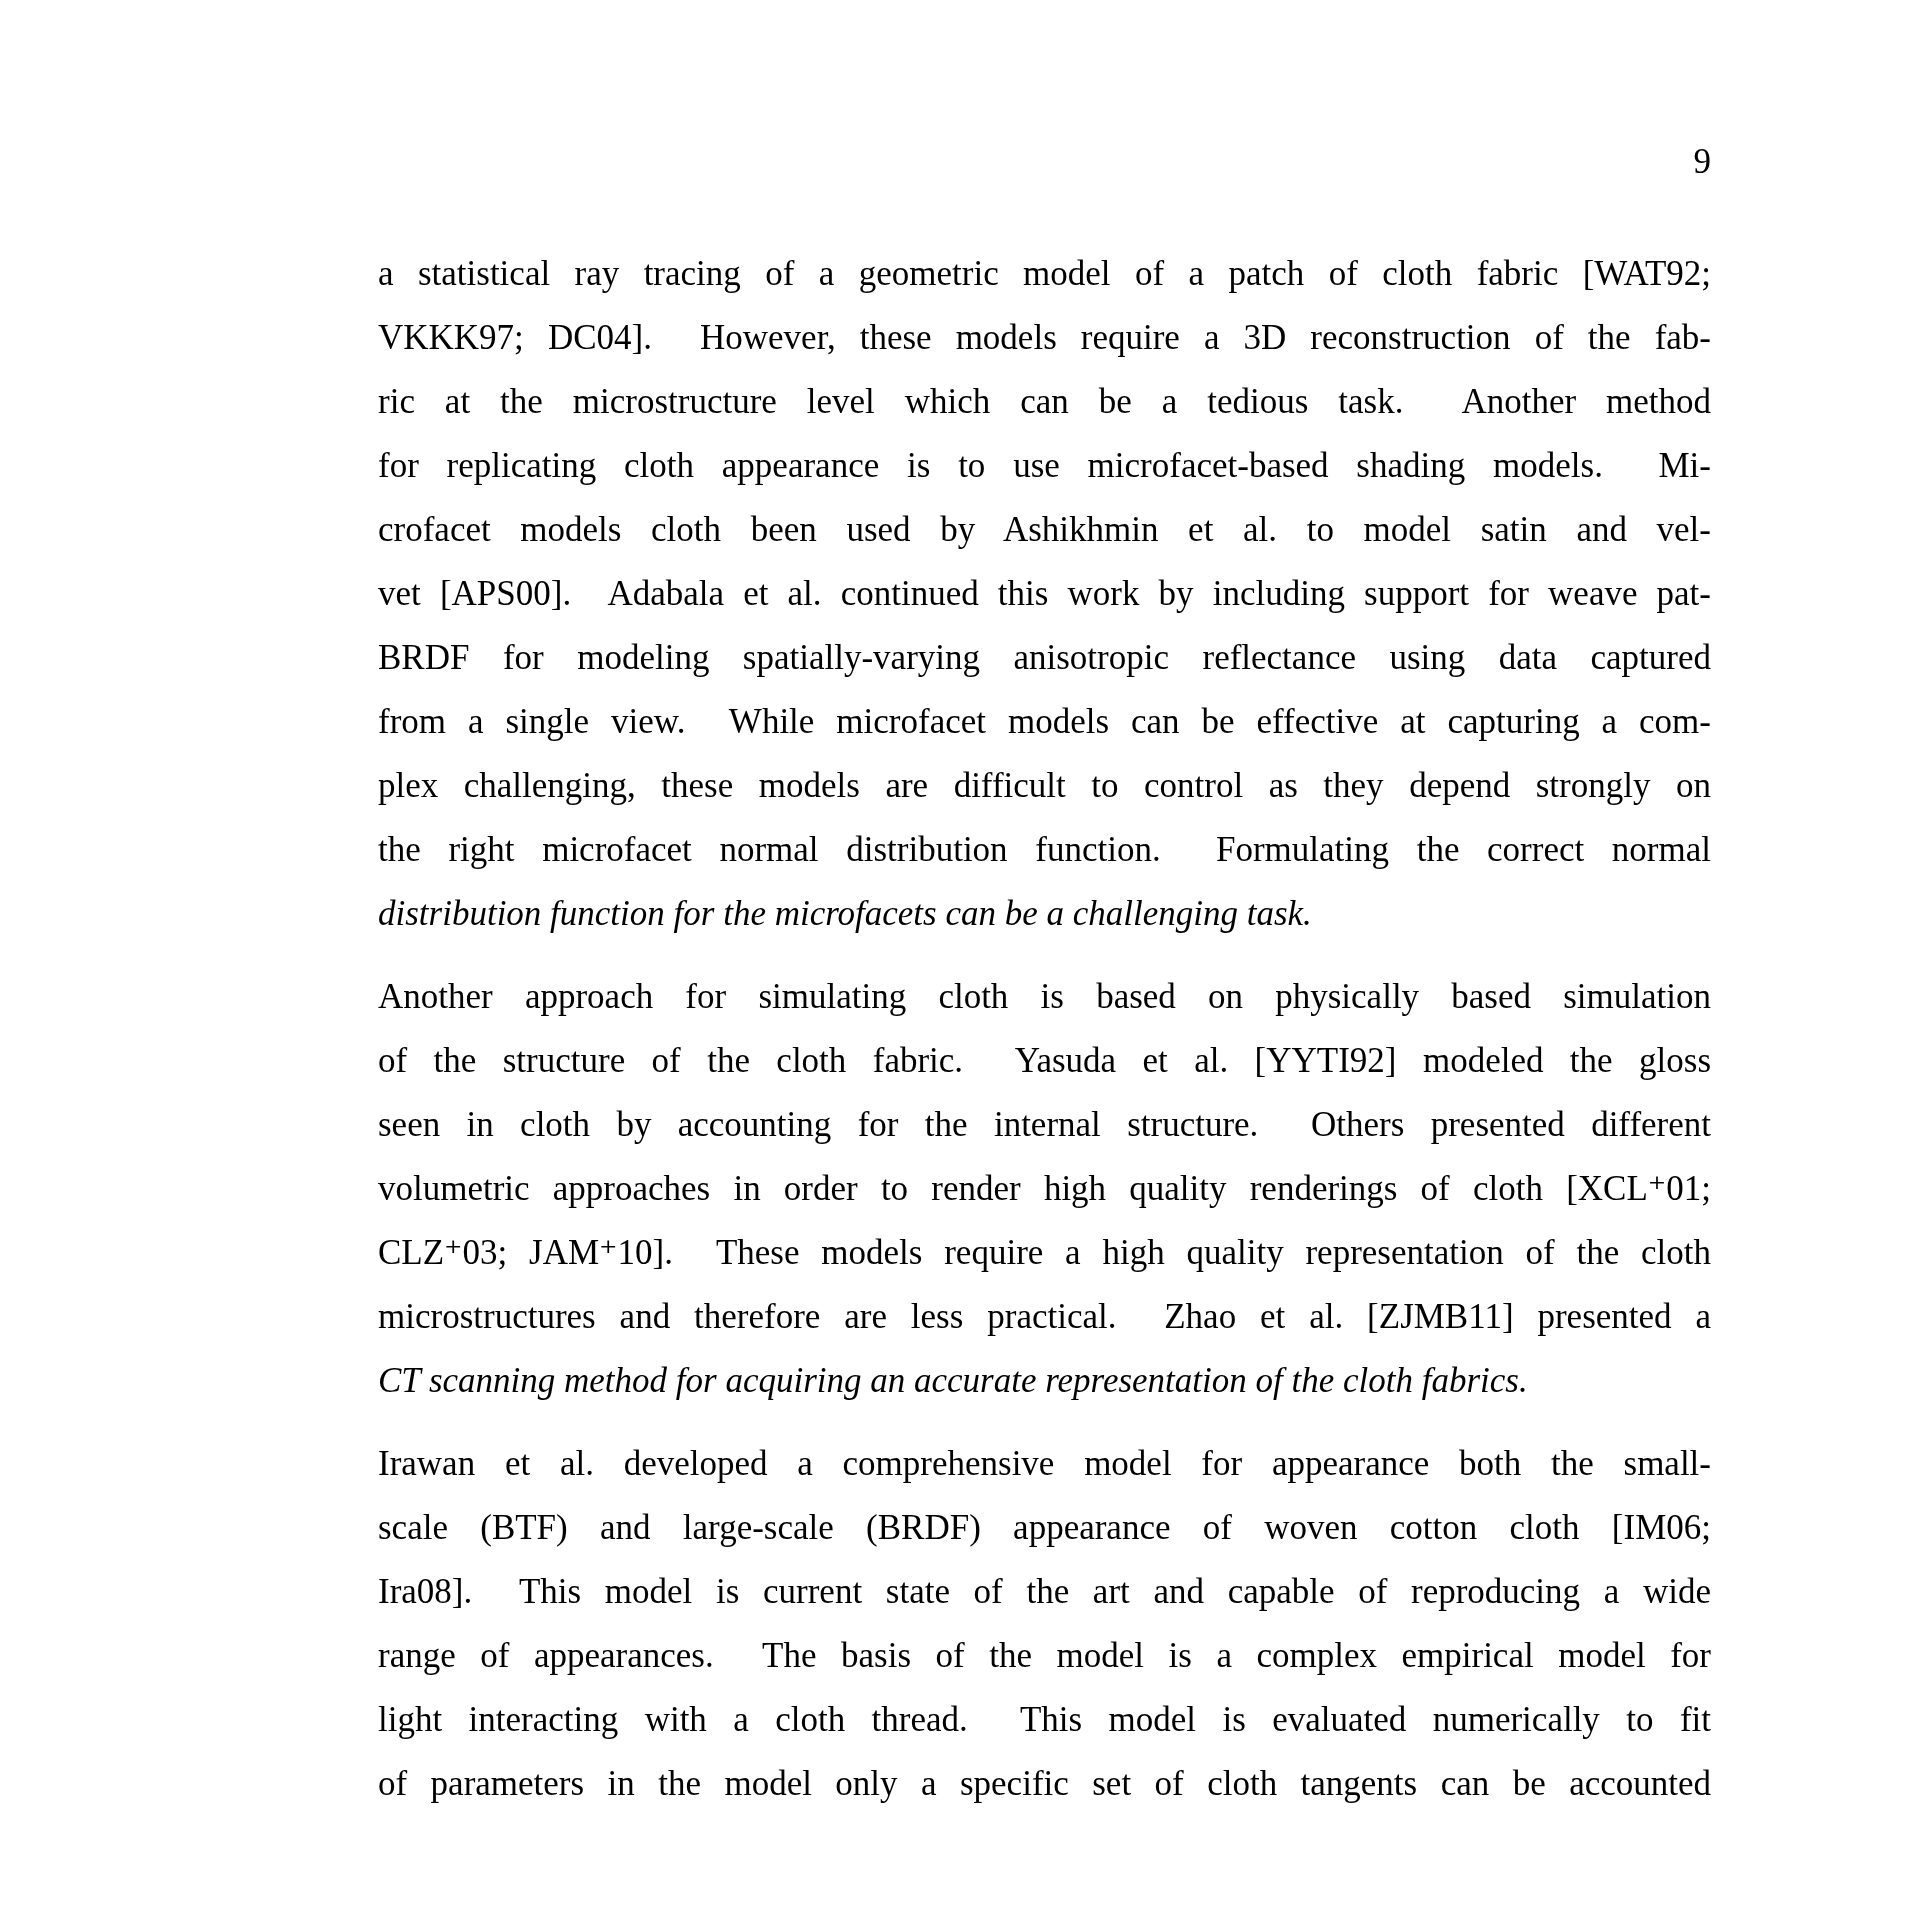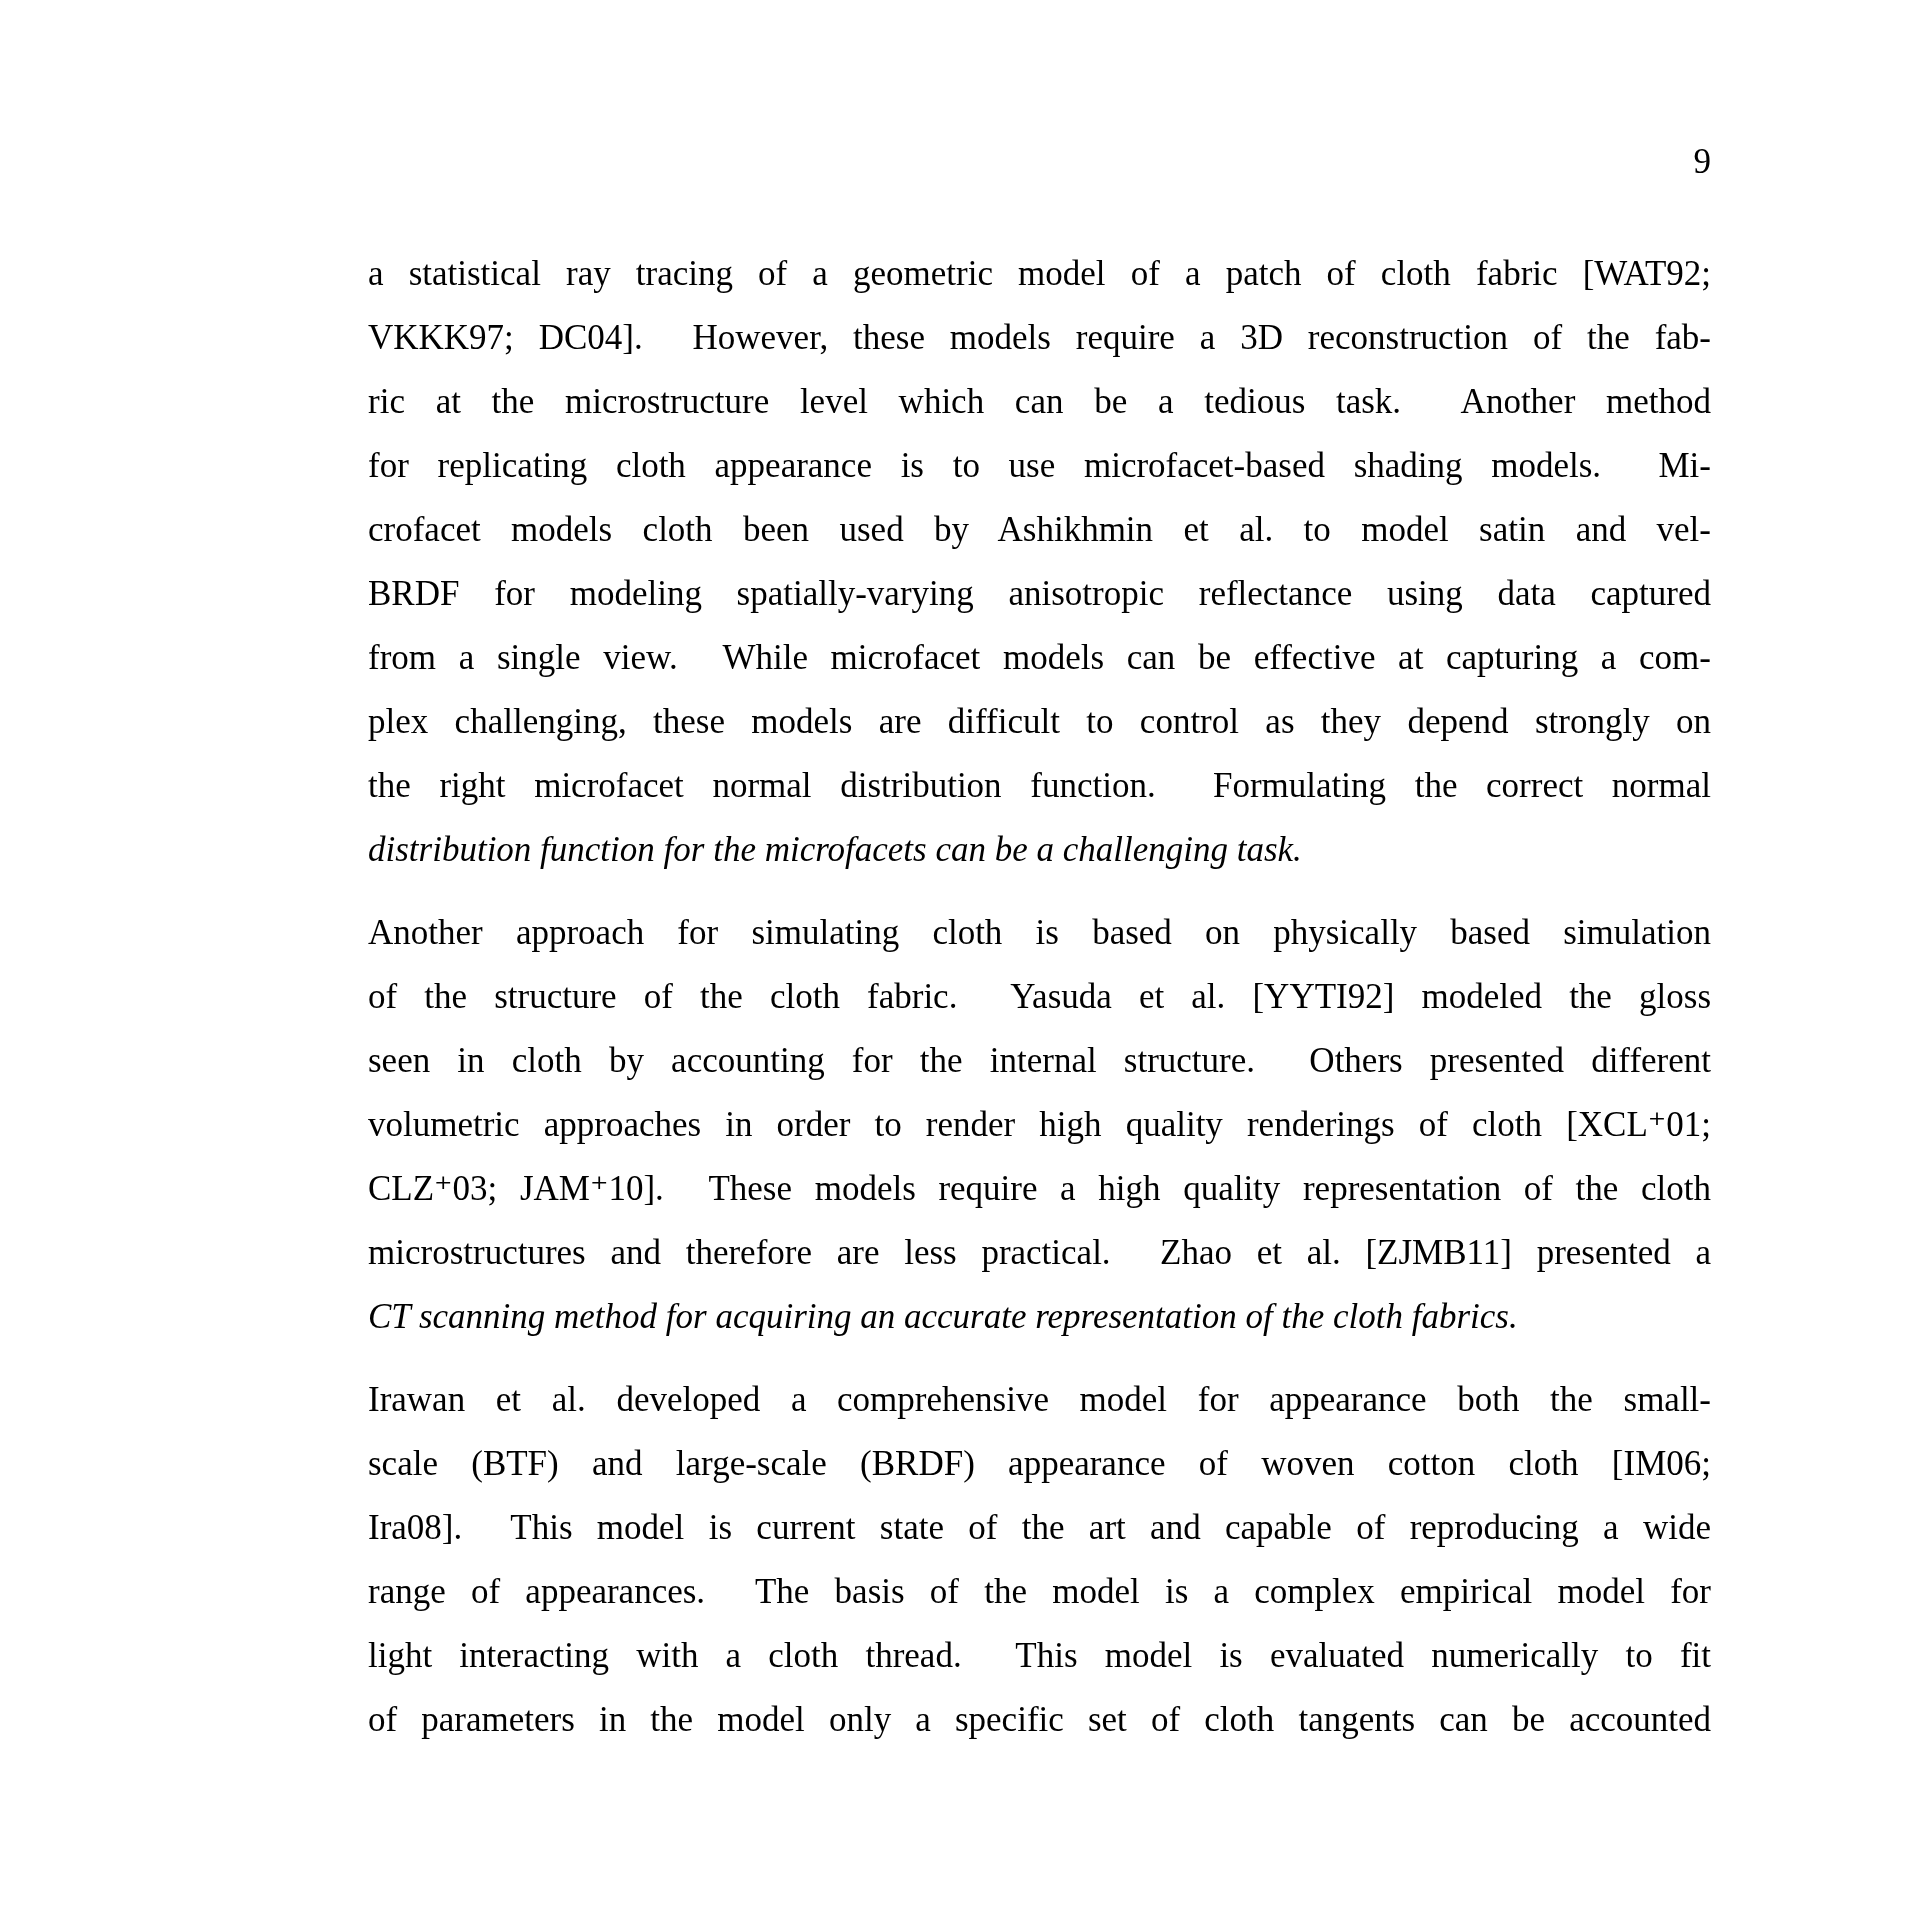--- a/index.html
+++ b/index.html
@@ -39,20 +39,21 @@
     font-size: 35px;
   }
   .paragraph { margin: 0; }
   .paragraph + .paragraph { margin-top: 19px; }
   .line {
     height: 64px;
     line-height: 64px;
     text-align: justify;
     text-align-last: justify;
     white-space: normal;
+    margin-left: 10px;
   }
   .line.short {
     text-align-last: left;
     font-style: italic;
   }
 </style>
 </head>
 <body>
 
 <div class="page">
@@ -60,20 +61,21 @@
   <div class="page-number">9</div>
 
   <div class="text-block">
 
     <div class="paragraph">
       <div class="line">a statistical ray tracing of a geometric model of a patch of cloth fabric [WAT92;</div>
       <div class="line">VKKK97; DC04].&nbsp; However, these models require a 3D reconstruction of the fab-</div>
       <div class="line">ric at the microstructure level which can be a tedious task.&nbsp; Another method</div>
       <div class="line">for replicating cloth appearance is to use microfacet-based shading models.&nbsp; Mi-</div>
       <div class="line">crofacet models cloth been used by Ashikhmin et al. to model satin and vel-</div>
+      <div class="line">vet [APS00].&nbsp; Adabala et al. continued this work by including support for weave pat-</div>
       <div class="line">BRDF for modeling spatially-varying anisotropic reflectance using data captured</div>
       <div class="line">from a single view.&nbsp; While microfacet models can be effective at capturing a com-</div>
       <div class="line">plex challenging, these models are difficult to control as they depend strongly on</div>
       <div class="line">the right microfacet normal distribution function.&nbsp; Formulating the correct normal</div>
       <div class="line short">distribution function for the microfacets can be a challenging task.</div>
     </div>
 
     <div class="paragraph">
       <div class="line">Another approach for simulating cloth is based on physically based simulation</div>
       <div class="line">of the structure of the cloth fabric.&nbsp; Yasuda et al. [YYTI92] modeled the gloss</div>

